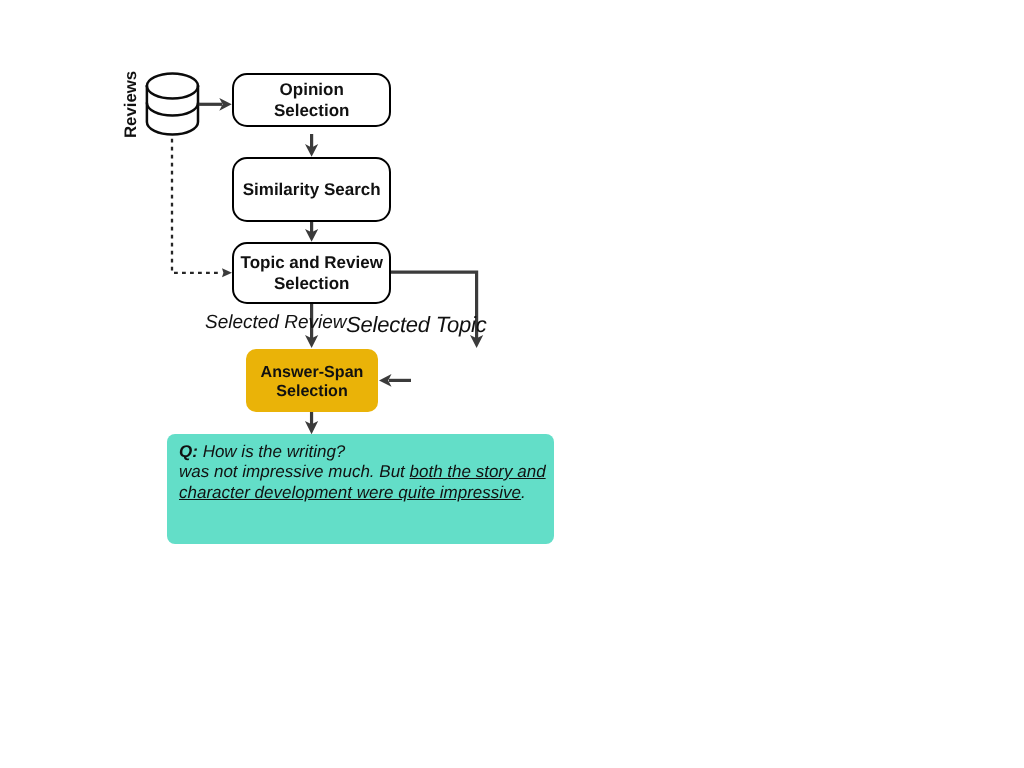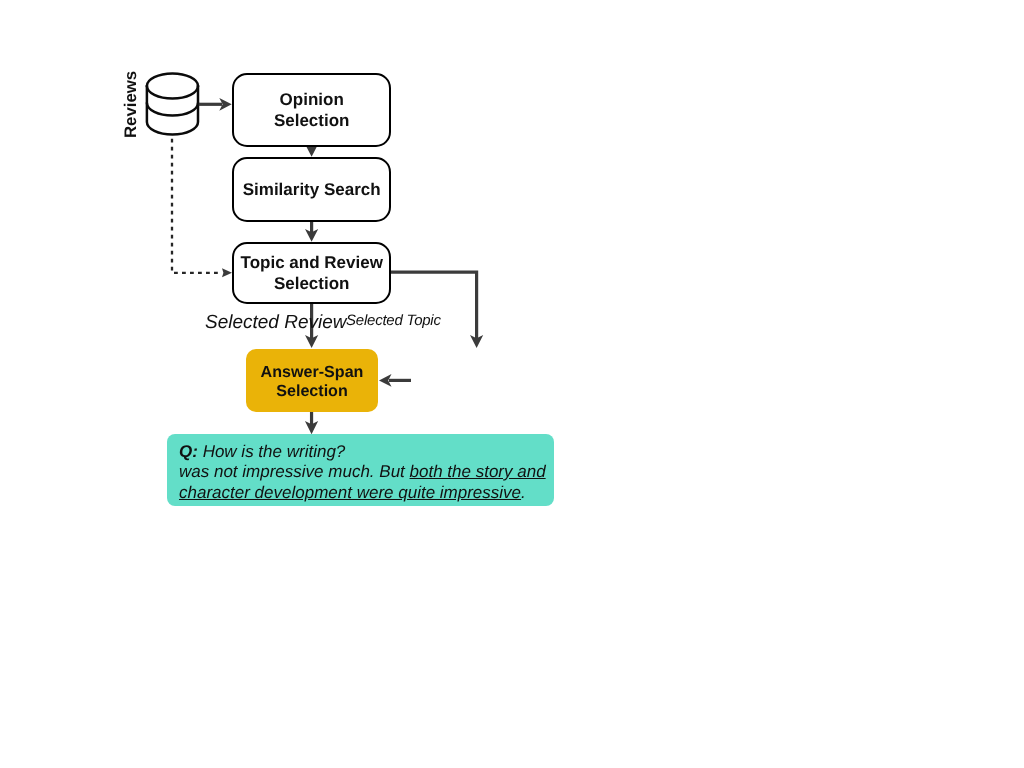--- a/index.html
+++ b/index.html
@@ -66,21 +66,21 @@
     </g>
 
     <g>
       <path d="M311.55 411 L311.55 425" stroke="#3B3B3B" stroke-width="3.2" fill="none"></path>
       <path d="M311.55 434.3 L304.95 421.0 L311.55 424.3 L318.15 421.0 Z" fill="#3B3B3B"></path>
     </g>
   </svg>
 
   <div id="srclabel" style="left:121.2px;top:137.5px;font-size:16.8px;">Reviews</div>
 
-  <div class="node wnode" style="left:232.2px;top:72.6px;width:159.4px;height:74px;font-size:17px;line-height:21px;">
+  <div class="node wnode" style="left:232.2px;top:72.6px;width:159.4px;height:54px;font-size:17px;line-height:21px;">
     <span>Opinion</span>
     <span>Selection</span>
   </div>
 
   <div class="node wnode" style="left:232.2px;top:156.6px;width:159.4px;height:65px;font-size:17px;line-height:21px;">
     <span>Similarity Search</span>
   </div>
 
   <div class="node wnode" style="left:232.2px;top:241.7px;width:159.4px;height:62.4px;font-size:17px;line-height:21px;padding-top:0;">
     <span>Topic and Review</span>
@@ -88,23 +88,23 @@
   </div>
 
   <div class="node onode" style="left:245.5px;top:348.5px;width:132px;height:63px;font-size:16.1px;line-height:18.6px;">
     <span>Answer-Span</span>
     <span>Selection</span>
   </div>
 
 
   <div class="elabel" style="left:165.4px;top:312px;font-size:19px;margin-left:40px;">Selected Review</div>
 
-  <div class="elabel" style="left:346.4px;top:312px;font-size:15px;letter-spacing:-0.22px;">Selected Topic</div>
+  <div class="elabel" style="left:346.4px;top:312px;font-size:22px;letter-spacing:-0.22px;">Selected Topic</div>
 
-  <div id="outbox" style="left:167.2px;top:433.9px;width:386.8px;height:72px;font-size:17px;line-height:20.5px;padding:7.8px 0 0 11.5px;box-sizing:border-box;">
+  <div id="outbox" style="left:167.2px;top:433.9px;width:386.8px;height:110px;font-size:17px;line-height:20.5px;padding:7.8px 0 0 11.5px;box-sizing:border-box;">
     <div class="ln">
       <b>Q:</b>
       <span>How is the writing?</span>
     </div>
     <div class="ln">
       <span>was not impressive much. But </span><u>both the story and</u>
     </div>
     <div class="ln">
       <u>character development were quite impressive</u><span>.</span>
     </div>

